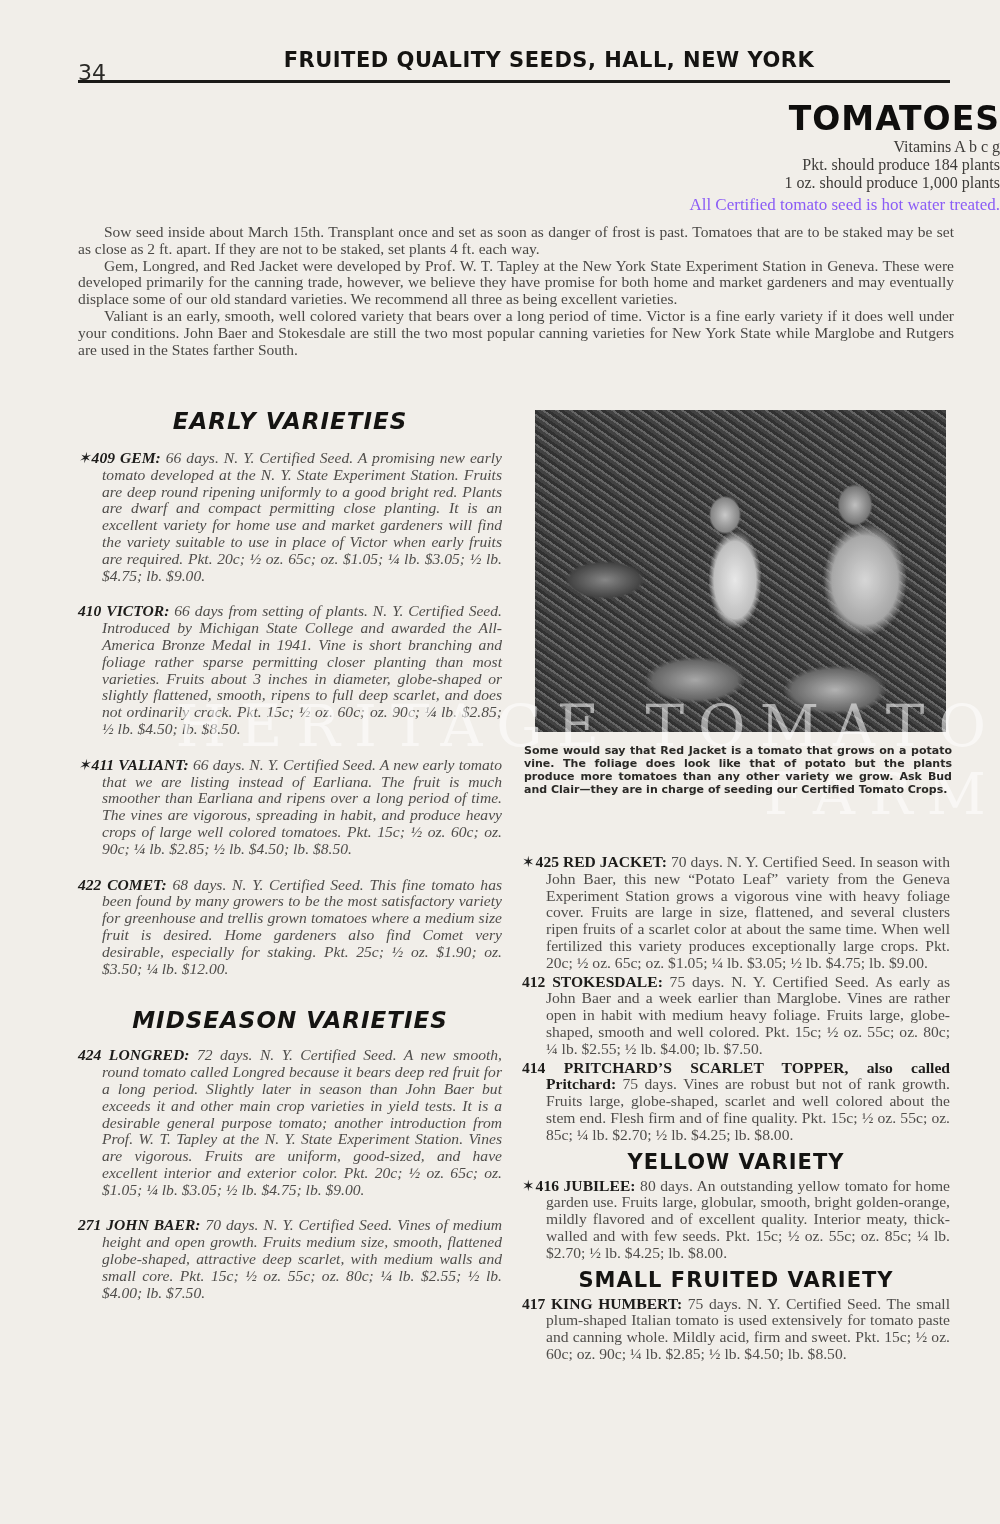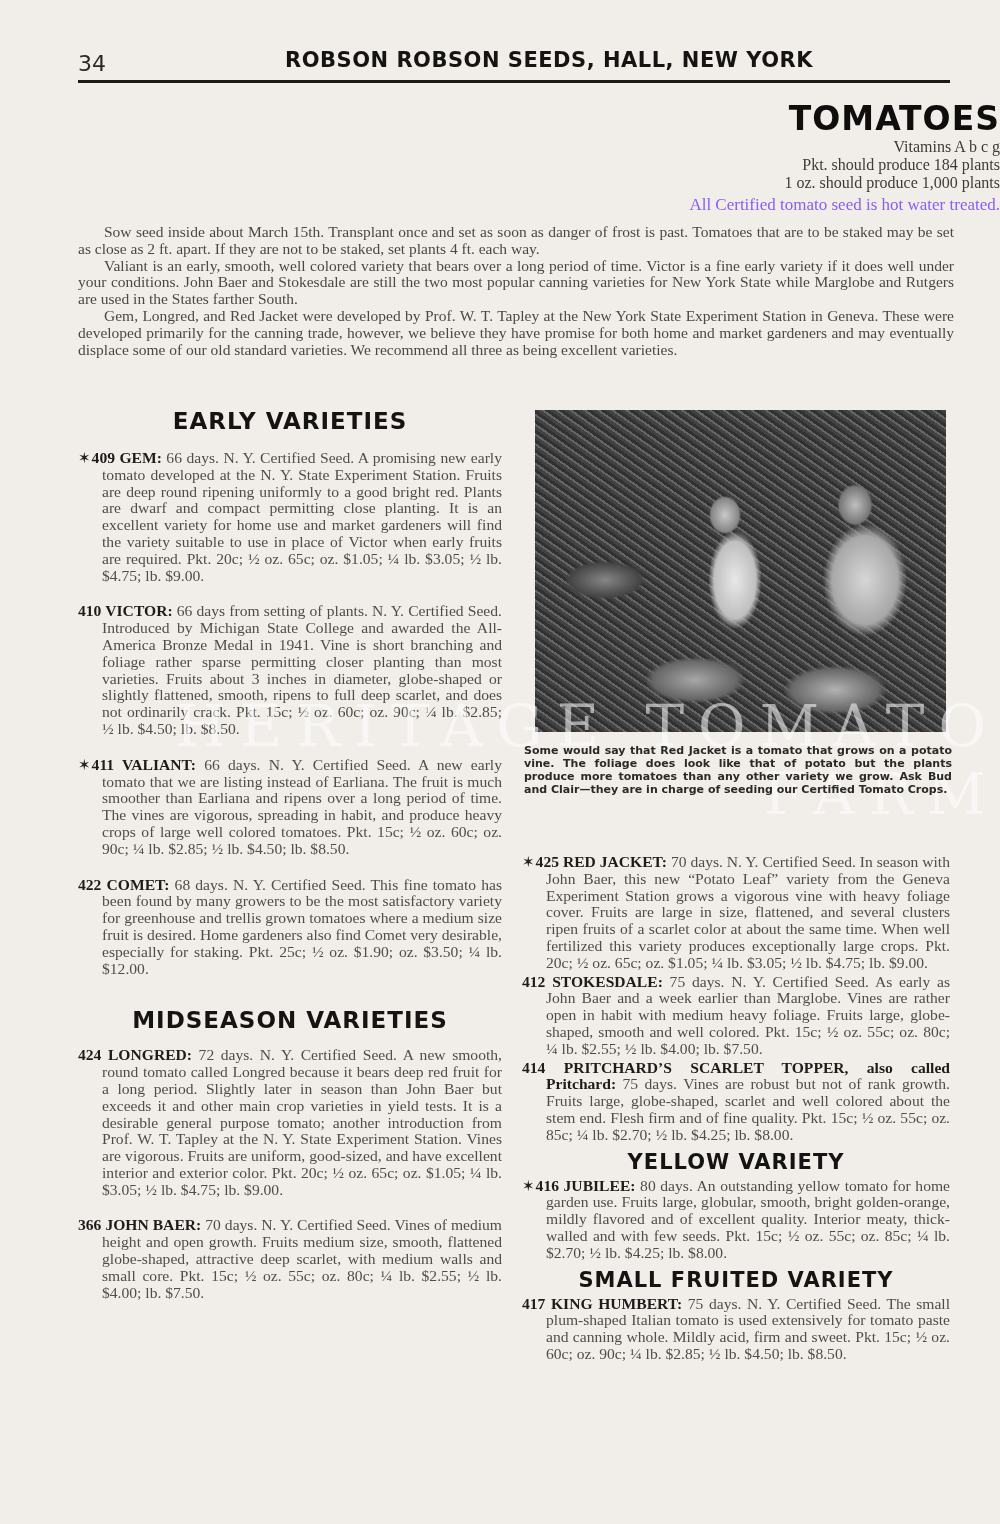--- a/index.html
+++ b/index.html
@@ -10,21 +10,21 @@
     color: #3a3835;
     position: relative;
   }
   .page { position: absolute; left: 0; top: 0; width: 1000px; height: 1524px; }
 
   .running-head {
     position: absolute; left: 78px; top: 46px; width: 872px; height: 34px;
     border-bottom: 3px solid #1b1a18;
   }
   .page-number {
-    position: absolute; left: 0; top: 5px;
+    position: absolute; left: 0; top: 14px;
     font-family: "DejaVu Sans", sans-serif; font-size: 22px; color: #2a2926;
   }
   .publisher {
     position: absolute; left: 0; right: 0; top: 2px; text-align: center;
     padding-left: 70px;
     font-family: "DejaVu Sans", sans-serif; font-weight: bold; font-size: 21px;
     letter-spacing: 0.5px; color: #151412;
   }
 
   .title-block { position: absolute; left: 0; width: 1000px; top: 100px; text-align: right; }
@@ -35,21 +35,21 @@
   .sub-line { font-size: 16px; line-height: 18px; color: #3d3b38; margin-left: 28px; }
   .sub-line.treated { font-size: 17px; line-height: 22px; margin-top: 2px; color: #8b5cf6; }
 
   .intro {
     position: absolute; left: 78px; top: 224px; width: 876px;
     font-size: 15.5px; line-height: 16.8px; color: #4a4845; text-align: justify;
   }
   .intro p { margin: 0; text-indent: 26px; }
 
   .col { position: absolute; }
-  .col-left { left: 78px; top: 408px; width: 424px; }
+  .col-left { left: 78px; top: 408px; width: 424px; font-style: italic; }
   .col-right { left: 522px; width: 428px; }
 
   .section-heading {
     font-family: "DejaVu Sans", sans-serif; font-weight: bold;
     text-align: center; color: #151412; font-size: 23px; letter-spacing: 1px;
   }
 
   .entry {
     font-size: 15.6px; line-height: 16.8px; color: #4f4d4a;
     text-align: justify; margin: 0;
@@ -85,35 +85,35 @@
     font-size: 11px; line-height: 13px; color: #2a2926; text-align: justify;
   }
 </style>
 </head>
 <body>
 
 <div class="page">
 
   <div class="running-head">
     <span class="page-number">34</span>
-    <div class="publisher">ROBSON ROBSON SEEDS, HALL, NEW YORK</div>
+    <div class="publisher">FRUITED QUALITY SEEDS, HALL, NEW YORK</div>
   </div>
 
   <div class="title-block">
     <div class="main-title">TOMATOES</div>
     <div class="sub-line">Vitamins A b c g</div>
     <div class="sub-line">Pkt. should produce 184 plants</div>
     <div class="sub-line">1 oz. should produce 1,000 plants</div>
     <div class="sub-line treated">All Certified tomato seed is hot water treated.</div>
   </div>
 
   <div class="intro">
     <p>Sow seed inside about March 15th.  Transplant once and set as soon as danger of frost is past.  Tomatoes that are to be staked may be set as close as 2 ft. apart.  If they are not to be staked, set plants 4 ft. each way.</p>
+    <p>Gem, Longred, and Red Jacket were developed by Prof. W. T. Tapley at the New York State Experiment Station in Geneva.  These were developed primarily for the canning trade, however, we believe they have promise for both home and market gardeners and may eventually displace some of our old standard varieties.  We recommend all three as being excellent varieties.</p>
     <p>Valiant is an early, smooth, well colored variety that bears over a long period of time.  Victor is a fine early variety if it does well under your conditions.  John Baer and Stokesdale are still the two most popular canning varieties for New York State while Marglobe and Rutgers are used in the States farther South.</p>
-    <p>Gem, Longred, and Red Jacket were developed by Prof. W. T. Tapley at the New York State Experiment Station in Geneva.  These were developed primarily for the canning trade, however, we believe they have promise for both home and market gardeners and may eventually displace some of our old standard varieties.  We recommend all three as being excellent varieties.</p>
   </div>
 
   <div class="col col-left">
     <div class="section-heading" style="margin-bottom:16px;">EARLY VARIETIES</div>
 
     <p class="entry">
       <span class="star">✶</span><span class="name">409 GEM:</span><span> 66 days.  N. Y. Certified Seed.  A promising new early tomato developed at the N. Y. State Experiment Station.  Fruits are deep round ripening uniformly to a good bright red.  Plants are dwarf and compact permitting close planting.  It is an excellent variety for home use and market gardeners will find the variety suitable to use in place of Victor when early fruits are required.  Pkt. 20c; ½ oz. 65c; oz. $1.05; ¼ lb. $3.05; ½ lb. $4.75; lb. $9.00.</span>
     </p>
     <div class="entry-gap"></div>
     <p class="entry">
@@ -128,21 +128,21 @@
       <span class="name">422 COMET:</span><span> 68 days.  N. Y. Certified Seed.  This fine tomato has been found by many growers to be the most satisfactory variety for greenhouse and trellis grown tomatoes where a medium size fruit is desired.  Home gardeners also find Comet very desirable, especially for staking.  Pkt. 25c; ½ oz. $1.90; oz. $3.50; ¼ lb. $12.00.</span>
     </p>
 
     <div class="section-heading" style="margin-top:30px; margin-bottom:14px;">MIDSEASON VARIETIES</div>
 
     <p class="entry">
       <span class="name">424 LONGRED:</span><span> 72 days.  N. Y. Certified Seed.  A new smooth, round tomato called Longred because it bears deep red fruit for a long period.  Slightly later in season than John Baer but exceeds it and other main crop varieties in yield tests.  It is a desirable general purpose tomato; another introduction from Prof. W. T. Tapley at the N. Y. State Experiment Station.  Vines are vigorous.  Fruits are uniform, good-sized, and have excellent interior and exterior color.  Pkt. 20c; ½ oz. 65c; oz. $1.05; ¼ lb. $3.05; ½ lb. $4.75; lb. $9.00.</span>
     </p>
     <div class="entry-gap"></div>
     <p class="entry">
-      <span class="name">366 JOHN BAER:</span><span> 70 days.  N. Y. Certified Seed.  Vines of medium height and open growth.  Fruits medium size, smooth, flattened globe-shaped, attractive deep scarlet, with medium walls and small core.  Pkt. 15c; ½ oz. 55c; oz. 80c; ¼ lb. $2.55; ½ lb. $4.00; lb. $7.50.</span>
+      <span class="name">271 JOHN BAER:</span><span> 70 days.  N. Y. Certified Seed.  Vines of medium height and open growth.  Fruits medium size, smooth, flattened globe-shaped, attractive deep scarlet, with medium walls and small core.  Pkt. 15c; ½ oz. 55c; oz. 80c; ¼ lb. $2.55; ½ lb. $4.00; lb. $7.50.</span>
     </p>
   </div>
 
   <div class="photo" title="Two men kneeling in a tomato field with bushel baskets of tomatoes"></div>
   <div class="watermark">HERITAGE TOMATO FARM</div>
   <div class="caption">Some would say that Red Jacket is a tomato that grows on a potato vine.  The foliage does look like that of potato but the plants produce more tomatoes than any other variety we grow.  Ask Bud and Clair—they are in charge of seeding our Certified Tomato Crops.</div>
 
   <div class="col col-right" style="top:854px;">
     <p class="entry">
       <span class="star">✶</span><span class="name">425 RED JACKET:</span><span> 70 days.  N. Y. Certified Seed.  In season with John Baer, this new “Potato Leaf” variety from the Geneva Experiment Station grows a vigorous vine with heavy foliage cover.  Fruits are large in size, flattened, and several clusters ripen fruits of a scarlet color at about the same time.  When well fertilized this variety produces exceptionally large crops.  Pkt. 20c; ½ oz. 65c; oz. $1.05; ¼ lb. $3.05; ½ lb. $4.75; lb. $9.00.</span>

